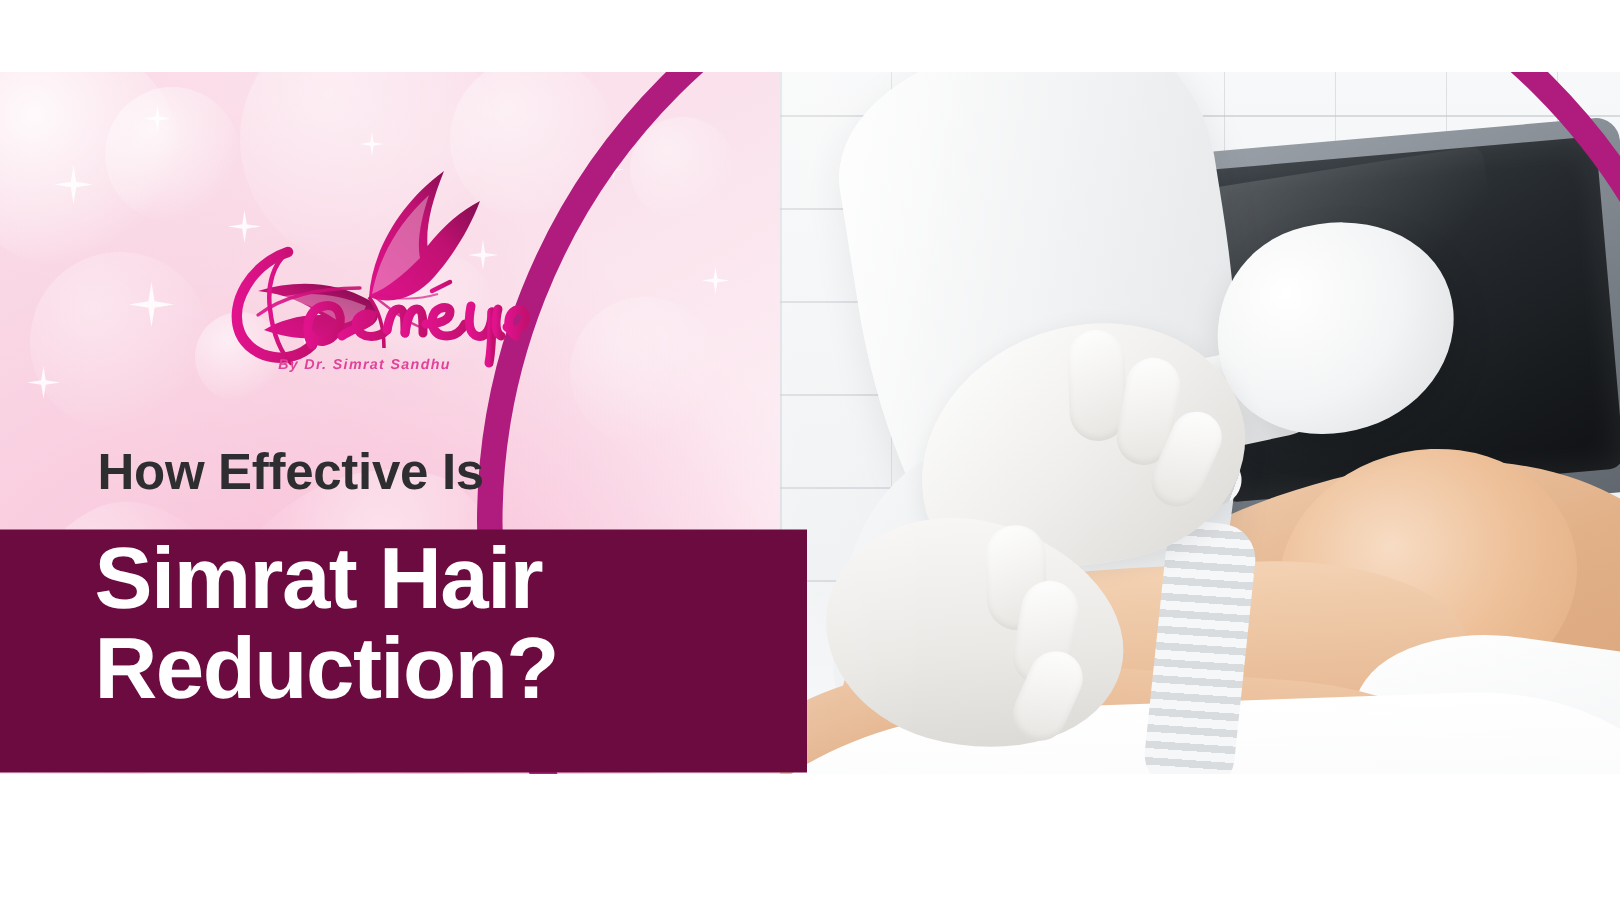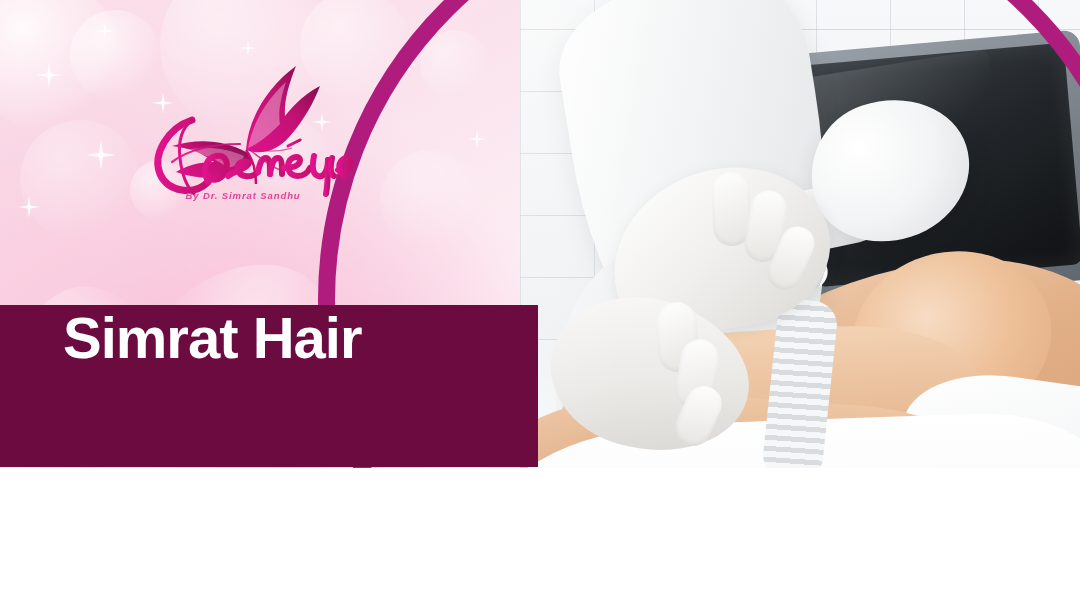--- a/index.html
+++ b/index.html
@@ -3,20 +3,21 @@
 <meta charset="utf-8">
 <style>
   * { margin:0; padding:0; box-sizing:border-box; }
   html,body { width:1080px; height:600px; overflow:hidden; background:#fff; }
 
   .banner{
     position:relative;
     width:1080px; height:468px;
     overflow:hidden;
     font-family:"Liberation Sans", sans-serif;
+    margin-top:48px;
   }
 
   
   .bg-pink{
     position:absolute; inset:0;
     background:
       radial-gradient(circle at 96% 50%, #ffffff 0%, rgba(255,255,255,0.85) 12%, rgba(255,255,255,0) 30%),
       radial-gradient(circle at 12% 88%, rgba(247,168,200,0.55) 0%, rgba(247,168,200,0) 38%),
       radial-gradient(circle at 30% 96%, rgba(244,150,190,0.45) 0%, rgba(244,150,190,0) 34%),
       linear-gradient(150deg, #fbdce8 0%, #fae2ec 28%, #fdeef4 52%, #fdf3f7 70%, #fefafc 100%);
@@ -363,19 +364,21 @@
         <path d="M204 100 C202 108 202 116 206 118" stroke-width="6"></path>
         <path d="M206 94 L206 95" stroke-width="5"></path>
         <path d="M210 112 C214 116 220 114 222 108 C224 102 218 98 214 102 C210 106 210 114 216 118" stroke-width="6"></path>
         <path d="M160 88 L172 82" stroke-width="3"></path>
         <path d="M44 104 C60 92 84 86 112 86" stroke-width="2.2" opacity=".9"></path>
       </g>
     </svg>
     <div class="logo-tag">By Dr. Simrat Sandhu</div>
   </div>
 
+  <div class="kicker">How Effective Is</div>
 
   <div class="headline">
     <span>Simrat Hair</span>
+    <span>Reduction?</span>
   </div>
 
 
 </div>
 
 </body></html>

